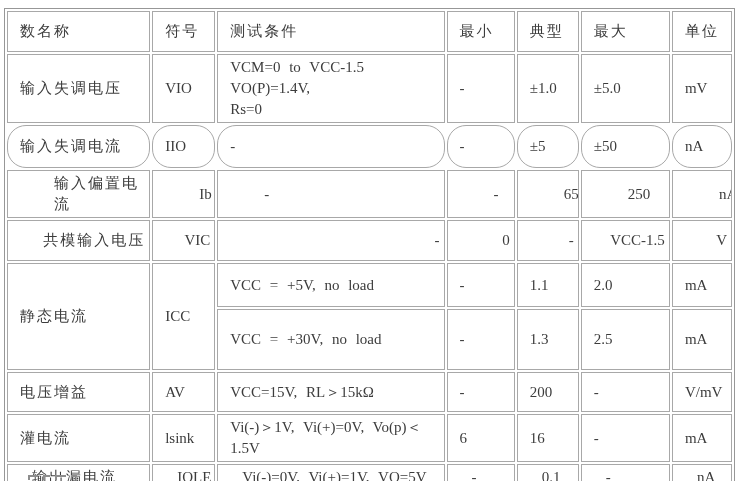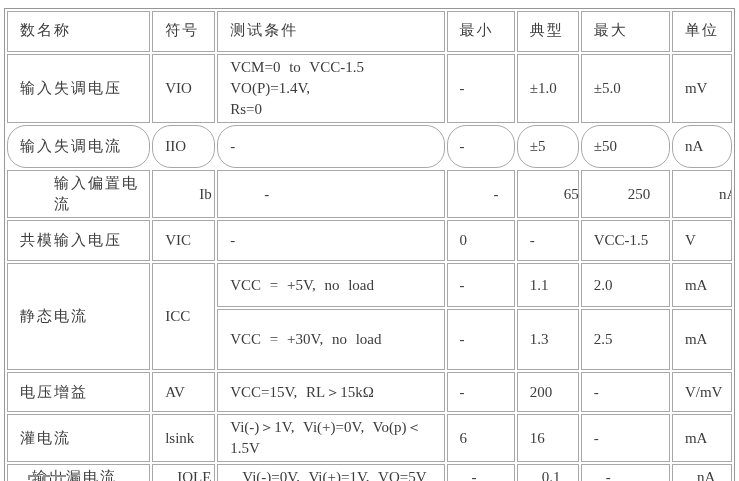--- a/index.html
+++ b/index.html
@@ -39,25 +39,25 @@
   }
   
   .zh   { letter-spacing: 2px; }            
   .sym  { padding-left: 10px; }             
   .cond { padding-left: 10px; word-spacing: 5px; } 
   .pre  { white-space: pre-line; }
   .ctr  { text-align: center; padding-left: 4px; margin-top: 40px; }
   .rgt  { text-align: right; padding-right: 8px; }
   .namecell { padding-left: 14px; }
   
-  tr.h-head  > * { height: 41px; font-family: Liberation Mono, monospace; }
+  tr.h-head  > * { height: 41px; }
   tr.h-vio   > * { height: 63px; }
   tr.h-iio   > * { height: 43px; border-radius: 19px; }
   tr.h-ib    > * { height: 41px; padding-left: 46px; }
-  tr.h-vic   > * { height: 41px; }
+  tr.h-vic   > * { height: 41px; text-align: right; }
   tr.h-icc1  > * { height: 44px; }
   tr.h-icc2  > * { height: 61px; }
   tr.h-av    > * { height: 40px; }
   tr.h-isink > * { height: 41px; }
   tr.h-iole  > * { height: 23px; padding-left: 24px; }
   
   .artifact {
     position: absolute; left: 28px; top: 475px; height: 6px;
     display: flex; gap: 5px; align-items: flex-start;
   }

